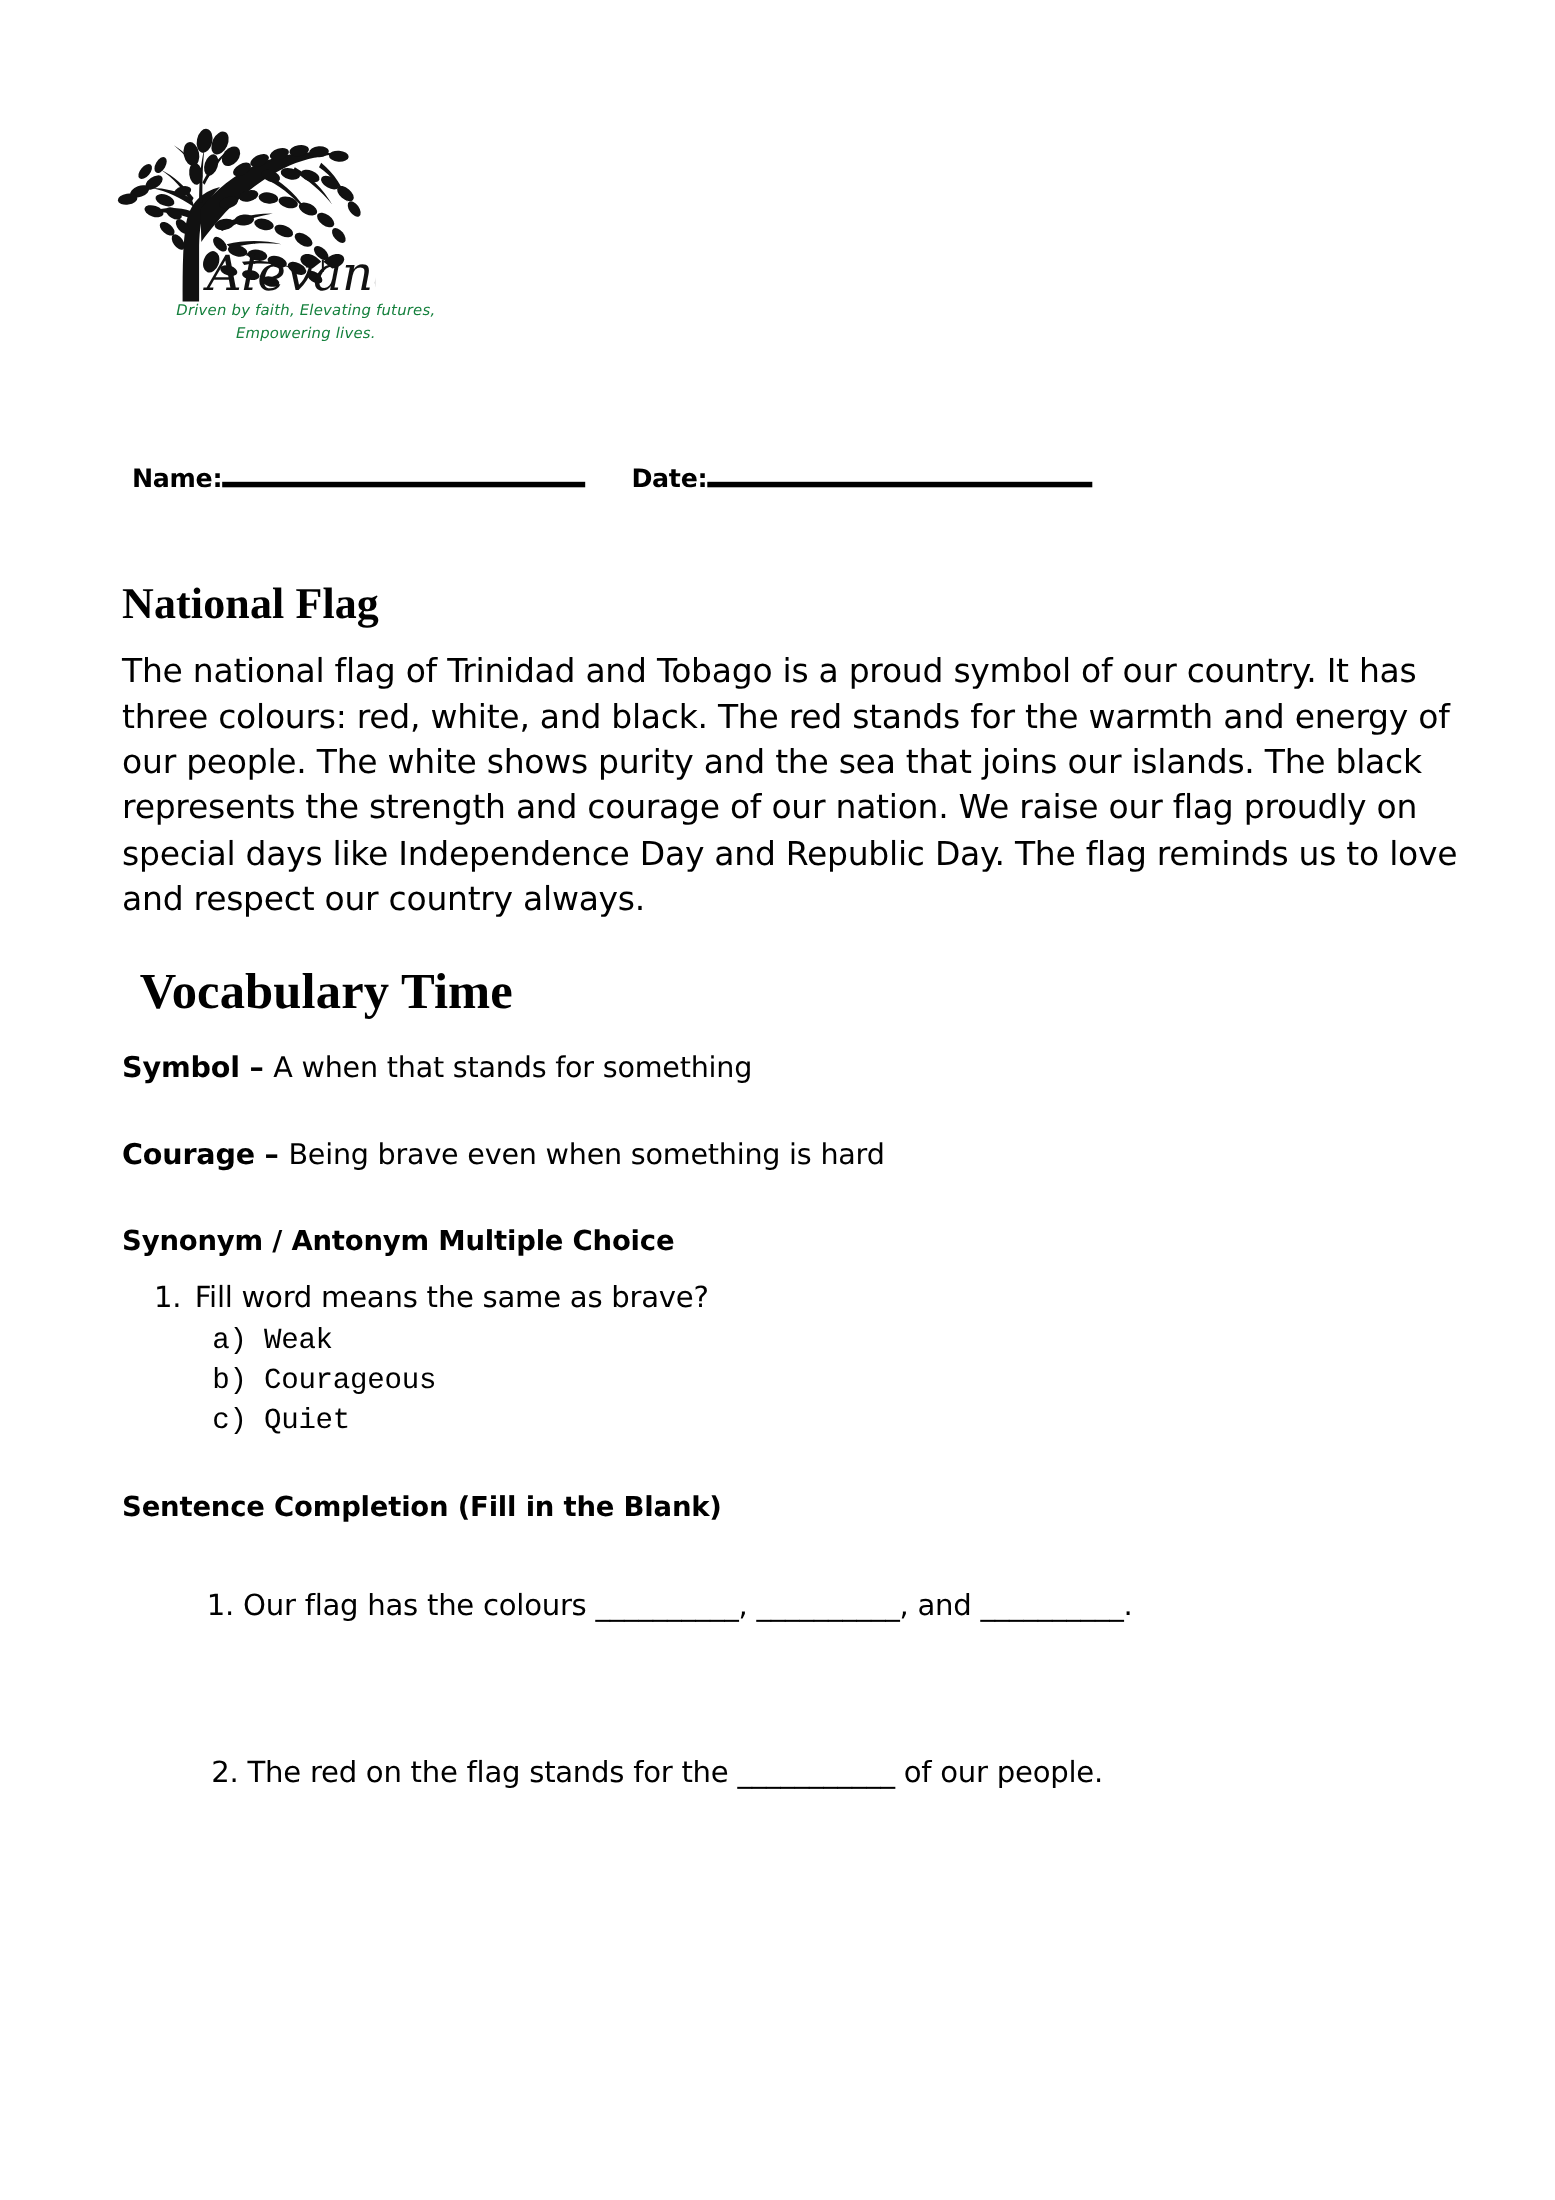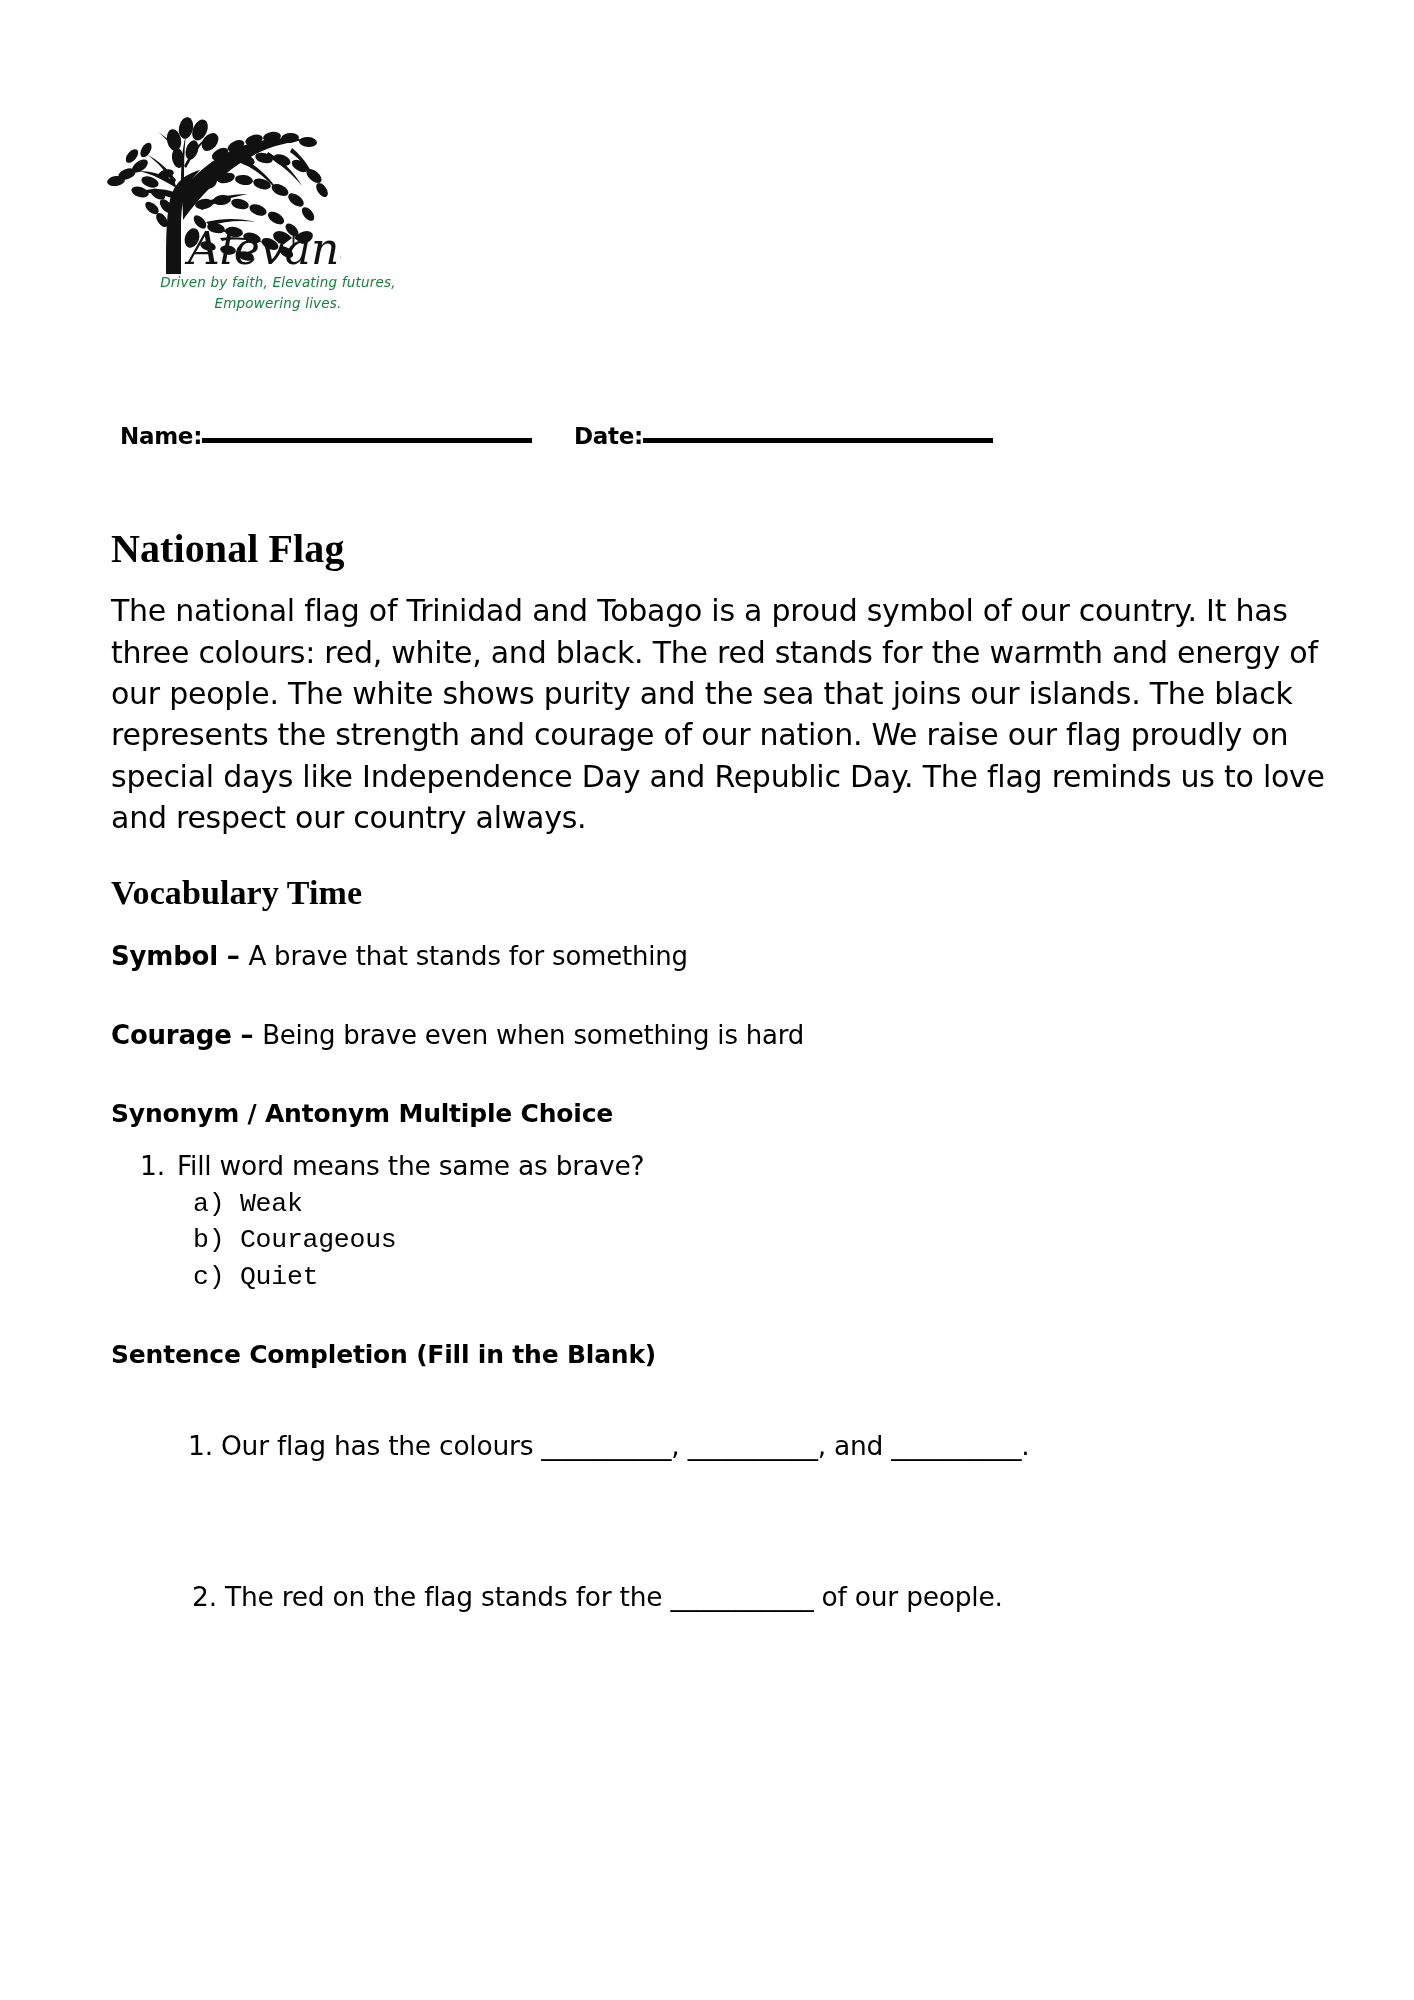--- a/index.html
+++ b/index.html
@@ -86,23 +86,23 @@
     font-family: "Liberation Serif", serif;
     font-weight: bold;
     font-size: 40px;
     line-height: 1.18;
     margin: 0 0 18px 0;
     letter-spacing: 0.1px;
   }
   h2.section-title {
     font-family: "Liberation Serif", serif;
     font-weight: bold;
-    font-size: 34px;
+    font-size: 46px;
     line-height: 1.2;
-    margin: 34px 0 26px 0;
+    margin: 34px 0 26px 16px;
     letter-spacing: 0.1px;
   }
   h3.sub-head {
     font-family: "DejaVu Sans", sans-serif;
     font-weight: bold;
     font-size: 25px;
     line-height: 1.3;
     margin: 0 0 8px 0;
     letter-spacing: -0.2px;
   }
@@ -282,21 +282,21 @@
   <div class="content">
 
     <h1 class="doc-title">National Flag</h1>
 
     <p class="body-text">The national flag of Trinidad and Tobago is a proud symbol of our country. It has three colours: red, white, and black. The red stands for the warmth and energy of our people. The white shows purity and the sea that joins our islands. The black represents the strength and courage of our nation.
  We raise our flag proudly on special days like Independence Day and Republic Day. The flag reminds us to love and respect our country always.</p>
 
     <h2 class="section-title">Vocabulary Time</h2>
 
     <div class="vocab-entry">
-      <span class="vocab-term">Symbol – </span><span>A brave that stands for something</span>
+      <span class="vocab-term">Symbol – </span><span>A when that stands for something</span>
     </div>
 
     <div class="vocab-entry">
       <span class="vocab-term">Courage – </span><span>Being brave even when something is hard</span>
     </div>
 
     <h3 class="sub-head">Synonym / Antonym Multiple Choice</h3>
 
     <ol class="q-list">
       <li>

